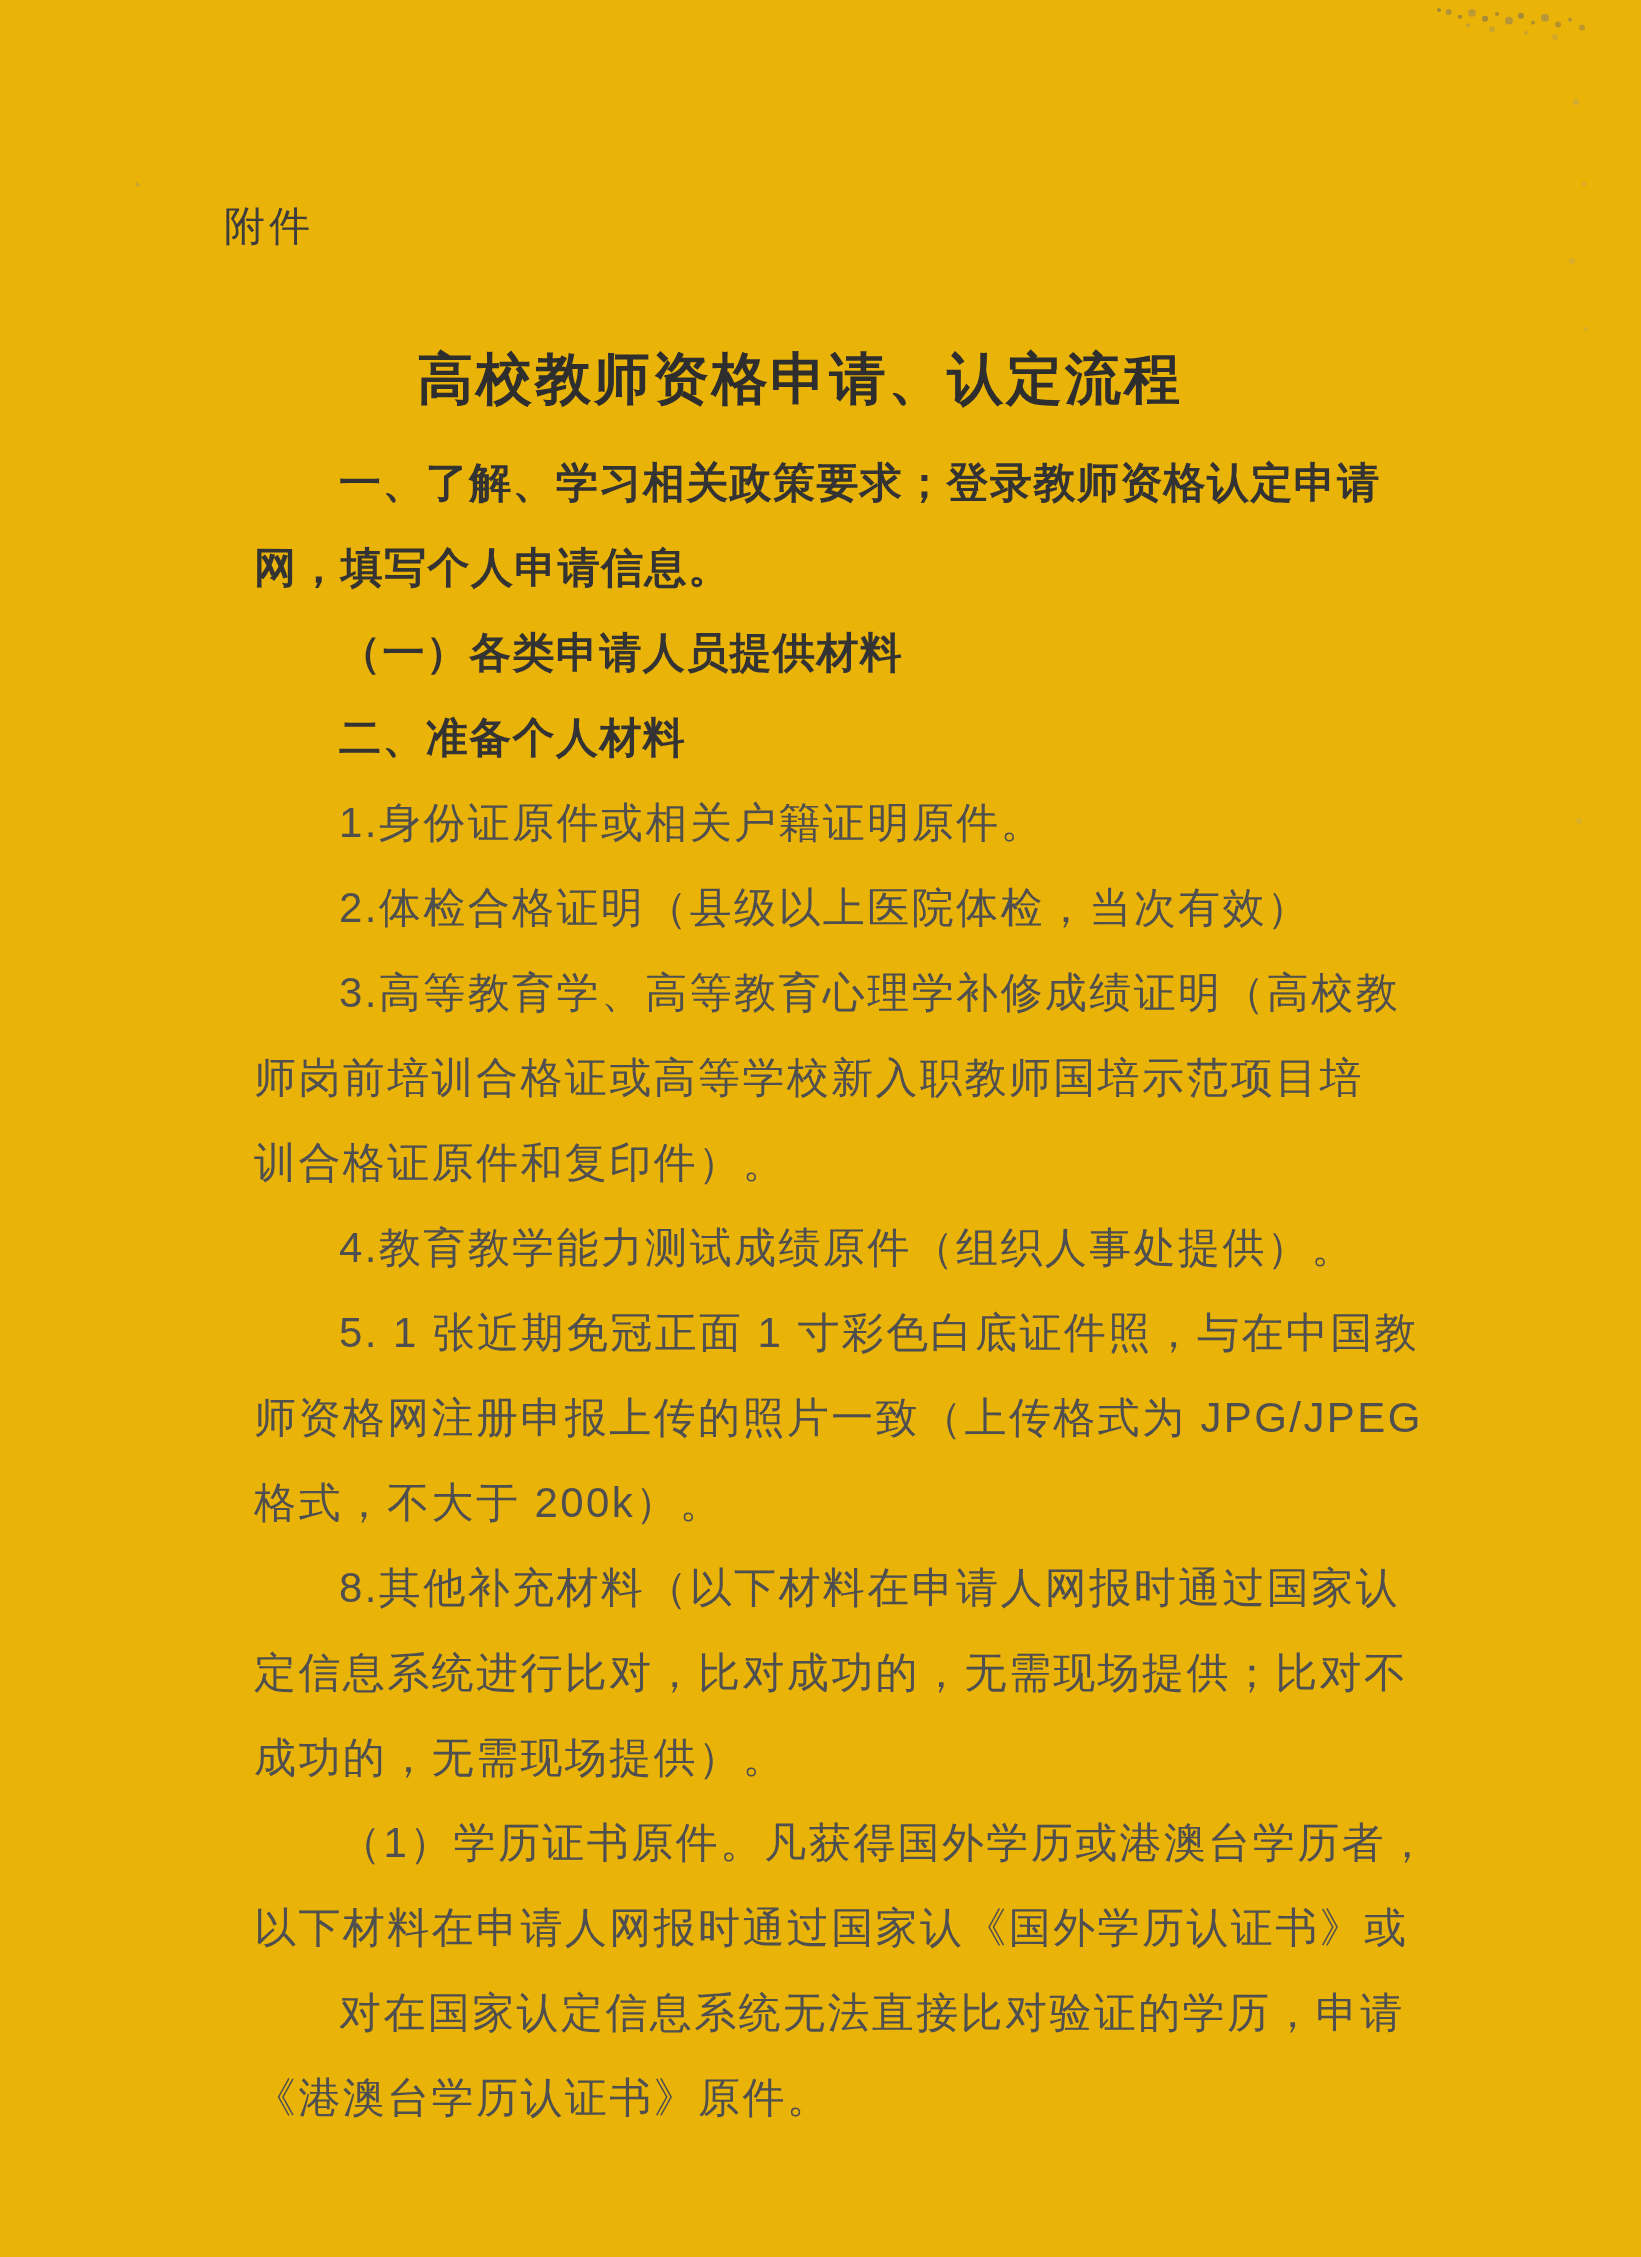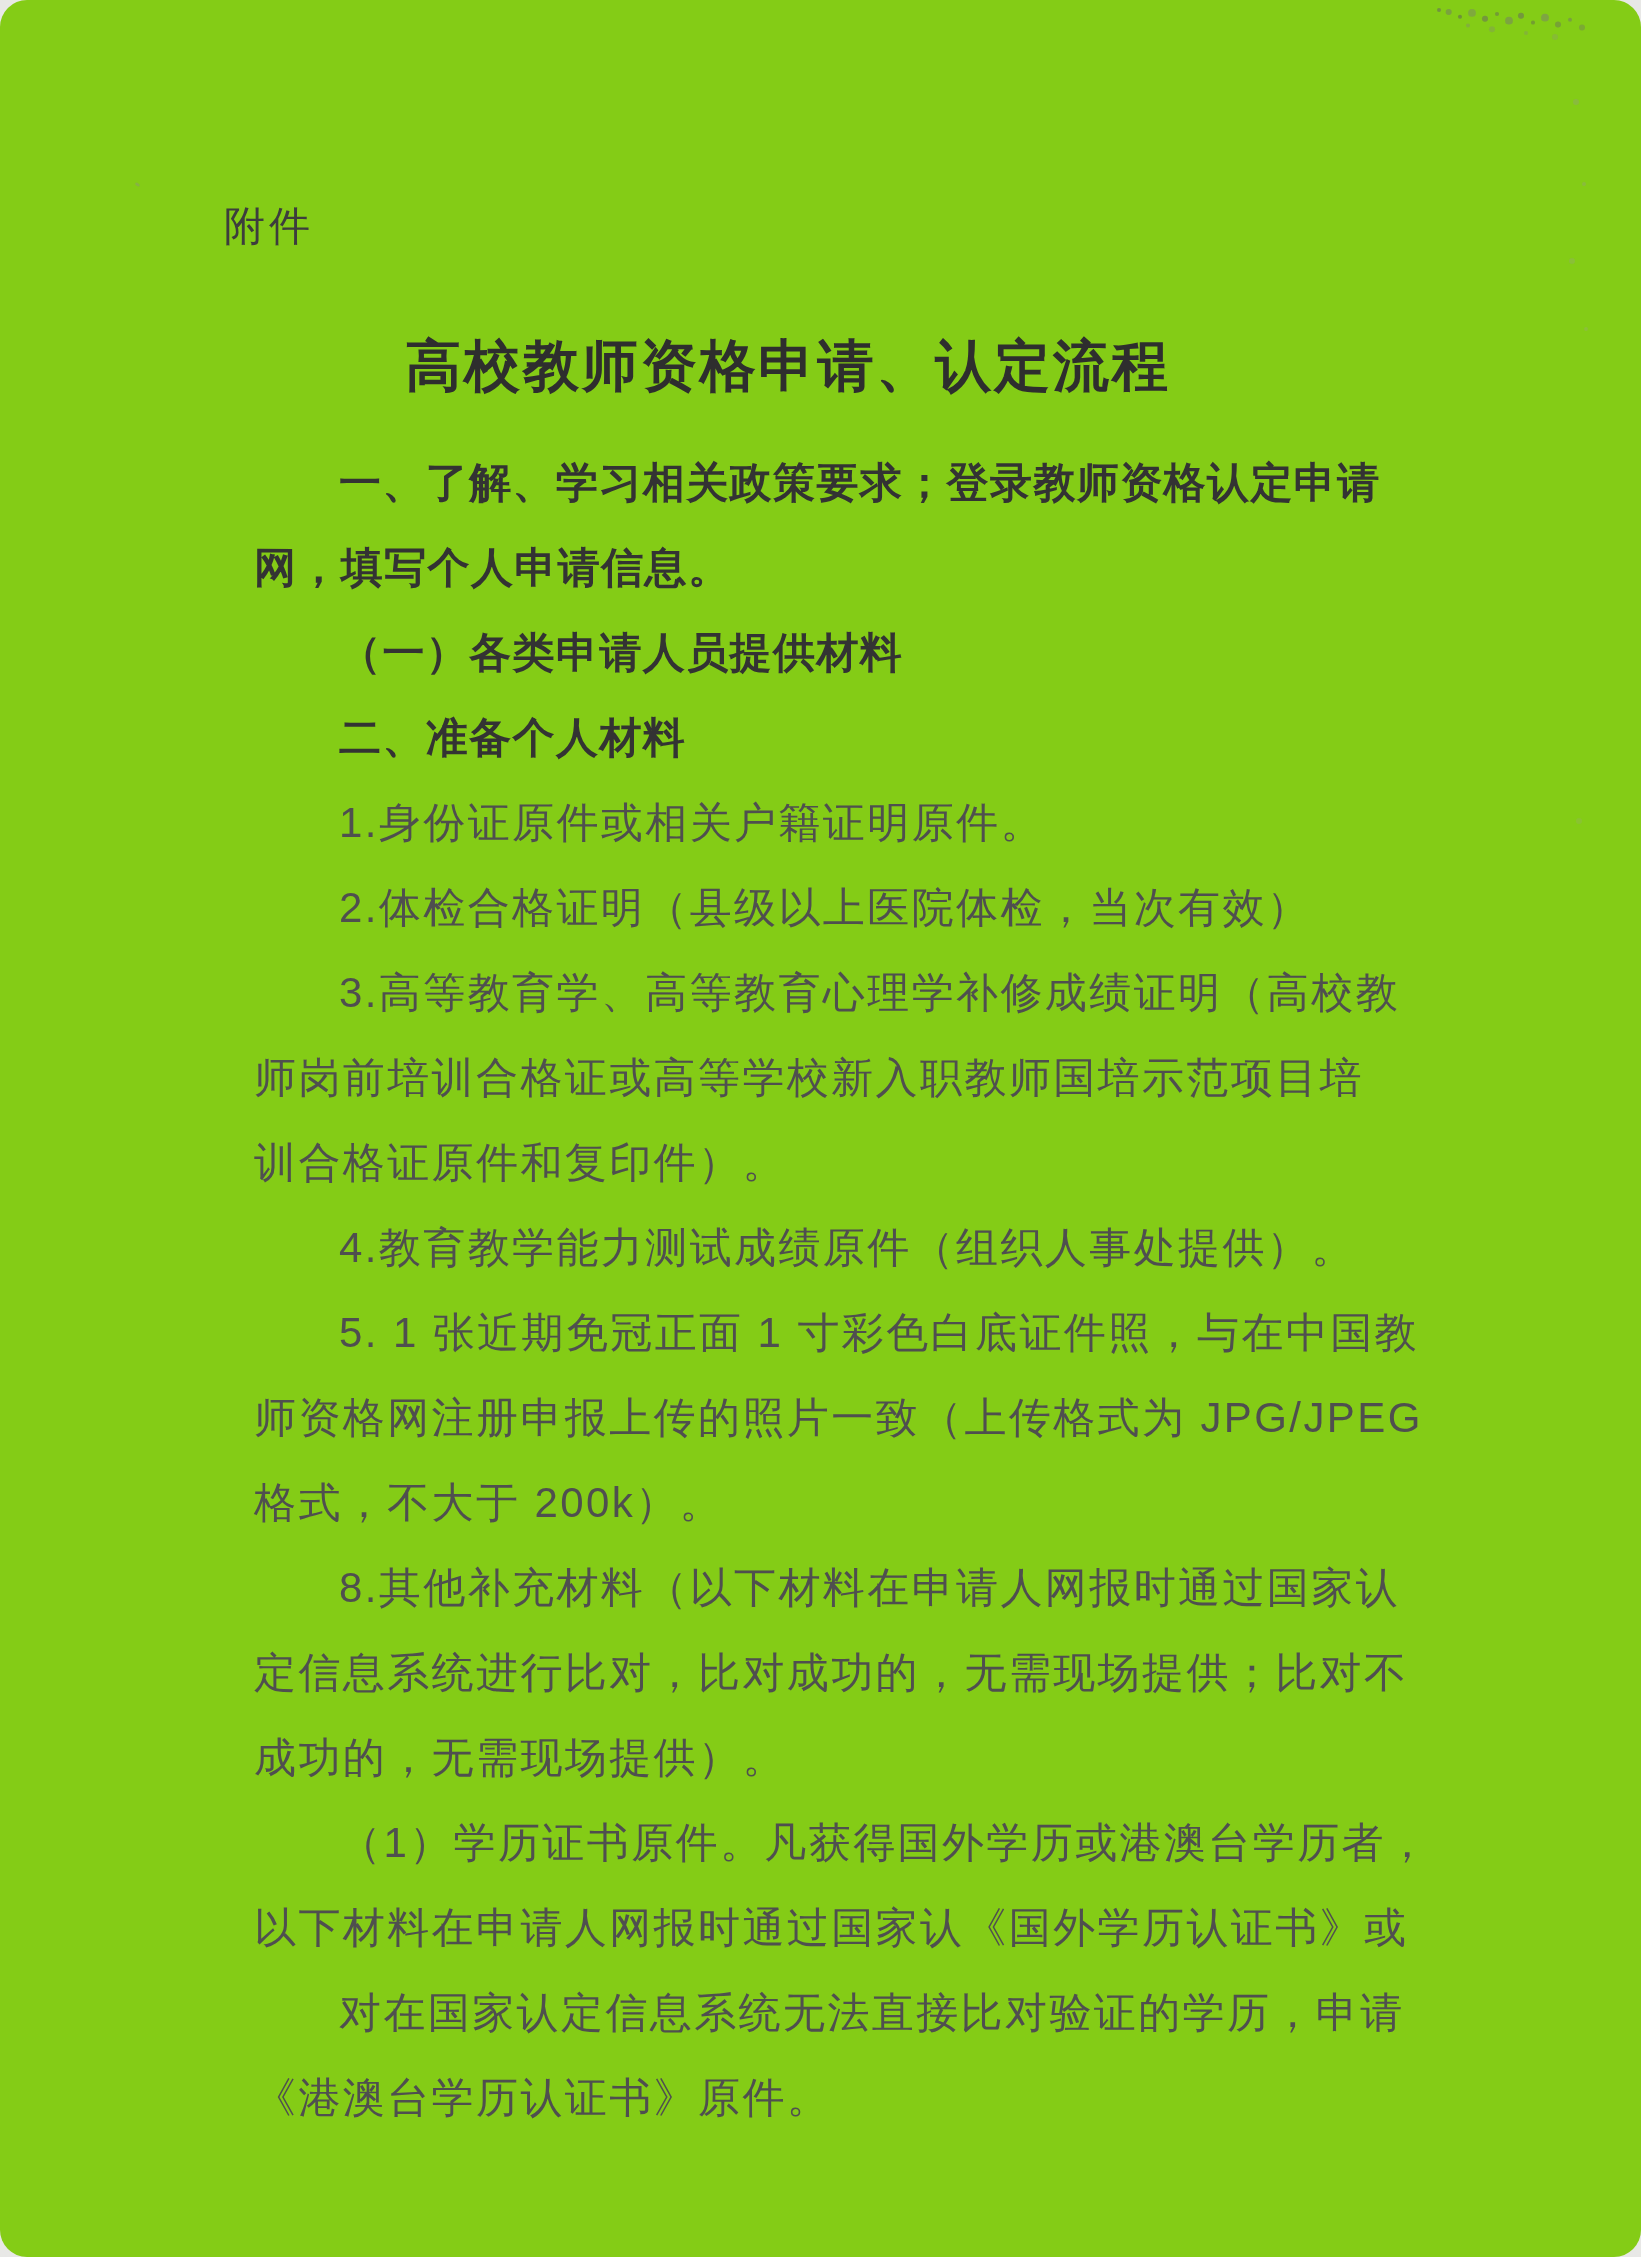--- a/index.html
+++ b/index.html
@@ -4,43 +4,42 @@
 <style>
   html, body {
     margin: 0;
     padding: 0;
     background: #e8e8e6;
   }
   .page {
     position: relative;
     width: 1641px;
     height: 2257px;
-    background: #84cc16;
+    background: #eab308;
     overflow: hidden;
     font-family: "Liberation Serif", serif;
-    border-radius: 27px;
   }
   .attachment {
     position: absolute;
     left: 224px;
     top: 197px;
     font-size: 41px;
     line-height: 58px;
     color: #3d3d3d;
     font-family: "Liberation Serif", serif;
     letter-spacing: 3.9px;
   }
   .title {
     position: absolute;
     left: 225px;
     top: 324px;
     width: 1118px;
-    margin: 4px;
+    margin: 16px;
     text-align: center;
-    font-family: Liberation Serif, serif;
+    font-family: Liberation Sans, sans-serif;
     font-weight: 700;
     font-size: 56px;
     line-height: 77px;
     color: #2e2e2e;
     letter-spacing: 2.9px;
     white-space: nowrap;
   }
   .body-text {
     position: absolute;
     left: 225px;

